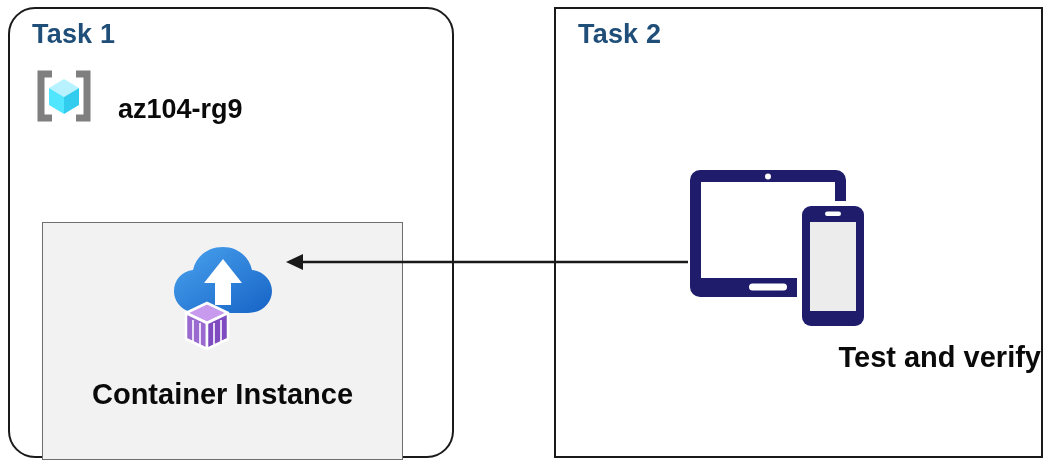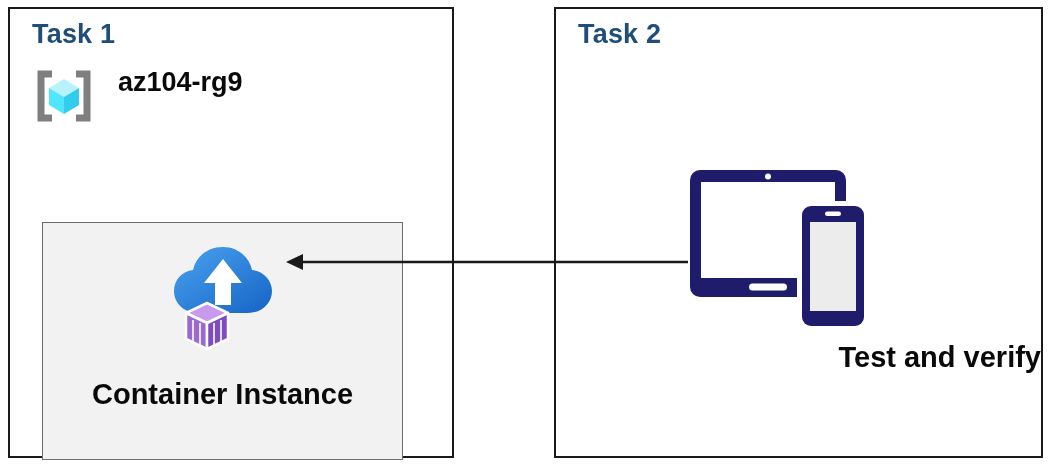--- a/index.html
+++ b/index.html
@@ -14,37 +14,37 @@
     height: 465px;
     background: #ffffff;
     overflow: hidden;
   }
   .task-box {
     position: absolute;
     border: 2.5px solid var(--box-border, #1a1a1a);
     background: #ffffff;
     box-sizing: border-box;
   }
-  #task1-box { left: 8px;   top: 7px; width: 446px; height: 451px; }
+  #task1-box { left: 8px;   top: 7px; width: 446px; height: 451px; border-radius: 27px; }
   #task2-box { left: 554px; top: 7px; width: 489px; height: 451px; }
   .task-title {
     position: absolute;
     left: 22px;
     top: 10px;
     font-size: 27px;
     font-weight: 700;
     color: var(--title-blue, #1f4e79);
     letter-spacing: 0.2px;
   }
   .rg-row {
     position: absolute;
     left: 22px;
     top: 58px;
     display: flex;
-    align-items: flex-start;
+    align-items: flex-end;
     gap: 22px;
   }
   .rg-label {
     font-size: 27px;
     font-weight: 700;
     color: var(--text-black, #0a0a0a);
   }
   #ci-box {
     position: absolute;
     left: 32px;

